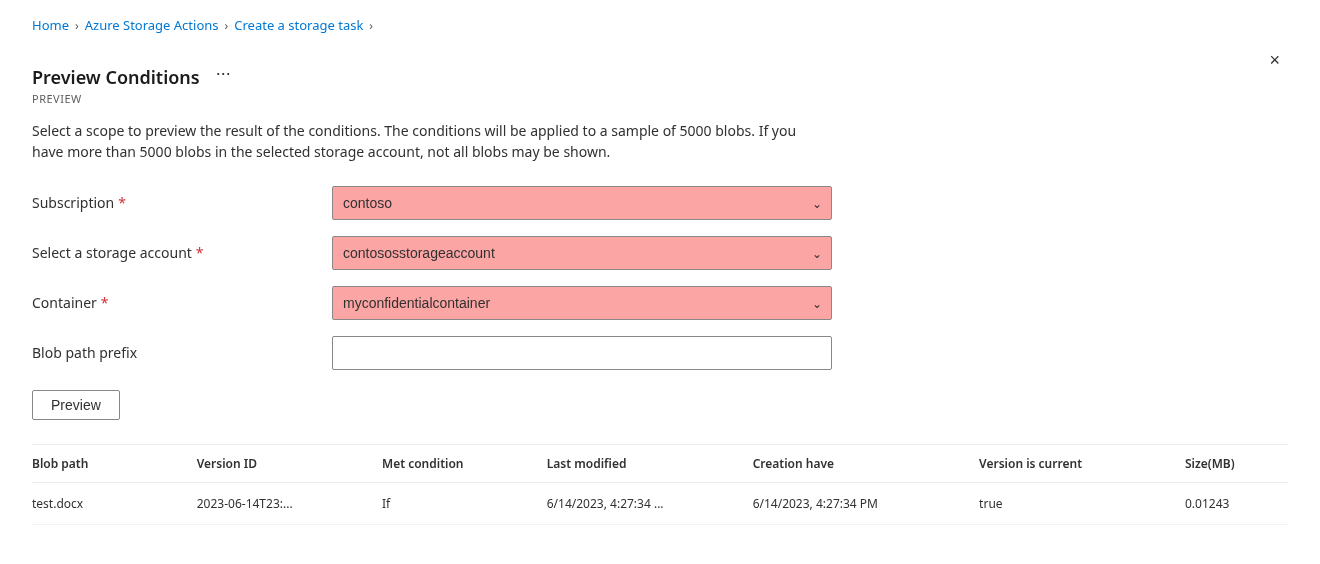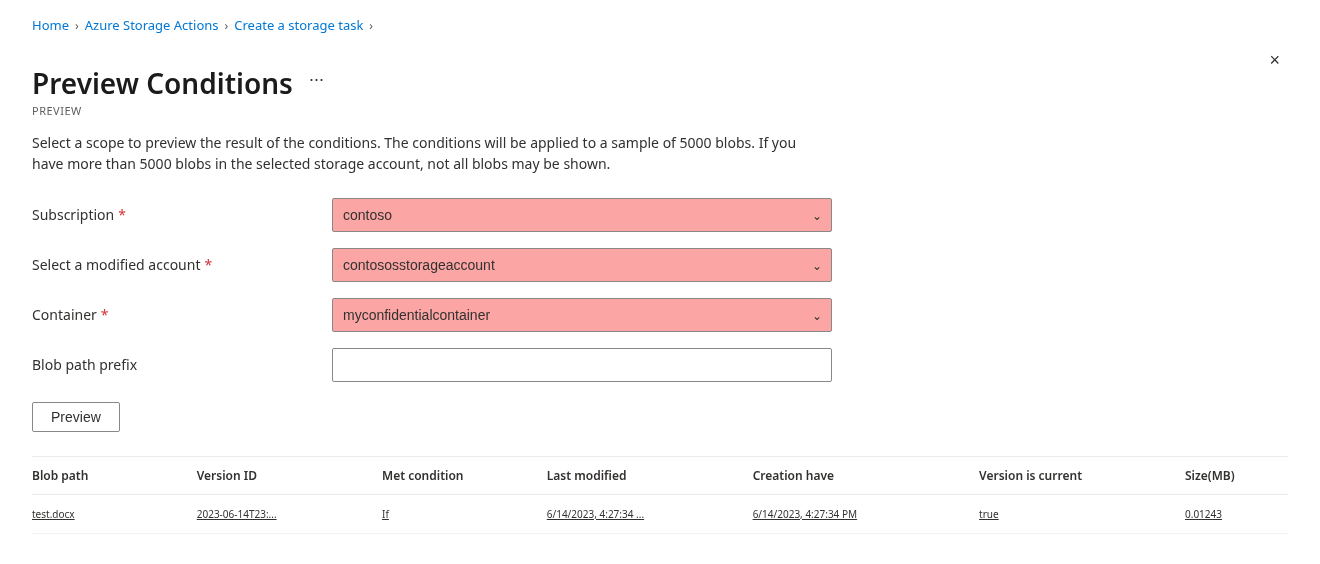--- a/index.html
+++ b/index.html
@@ -33,21 +33,21 @@
       align-items: flex-start;
       justify-content: space-between;
       margin-bottom: 2px;
     }
     .title-area {
       display: flex;
       align-items: center;
       gap: 10px;
     }
     .page-title {
-      font-size: 28px;
+      font-size: 18px;
       font-weight: 600;
       color: #1b1b1b;
       line-height: 1.2;
       margin-top: 21px;
     }
     .ellipsis-btn {
       background: none;
       border: none;
       cursor: pointer;
       font-size: 18px;
@@ -161,25 +161,24 @@
       border-bottom: 1px solid #edebe9;
     }
     th {
       text-align: left;
       font-weight: 600;
       font-size: 12px;
       color: #323130;
       padding: 10px 12px 10px 0;
     }
     td {
-      font-size: 10px;
+      font-size: 12px;
       color: #323130;
       padding: 12px 12px 12px 0;
       border-bottom: 1px solid #f3f2f1;
-      text-decoration: underline;
     }
     .col-blob-path { width: 160px; }
     .col-version-id { width: 180px; }
     .col-met-condition { width: 160px; }
     .col-last-modified { width: 200px; }
     .col-creation-time { width: 220px; }
     .col-version-is-current { width: 200px; }
     .col-size { width: 100px; }
   </style>
 </head>
@@ -218,21 +217,21 @@
       <span class="required">*</span>
   </label>
   <div class="select-wrapper">
     <select class="form-select">
       <option>contoso</option>
     </select>
     <span class="chevron-icon">⌄</span>
   </div>
 
   <label class="field-label">
-    <span>Select a modified account</span>
+    <span>Select a storage account</span>
       <span class="required">*</span>
   </label>
   <div class="select-wrapper">
     <select class="form-select">
       <option>contososstorageaccount</option>
     </select>
     <span class="chevron-icon">⌄</span>
   </div>
 
   <label class="field-label">

